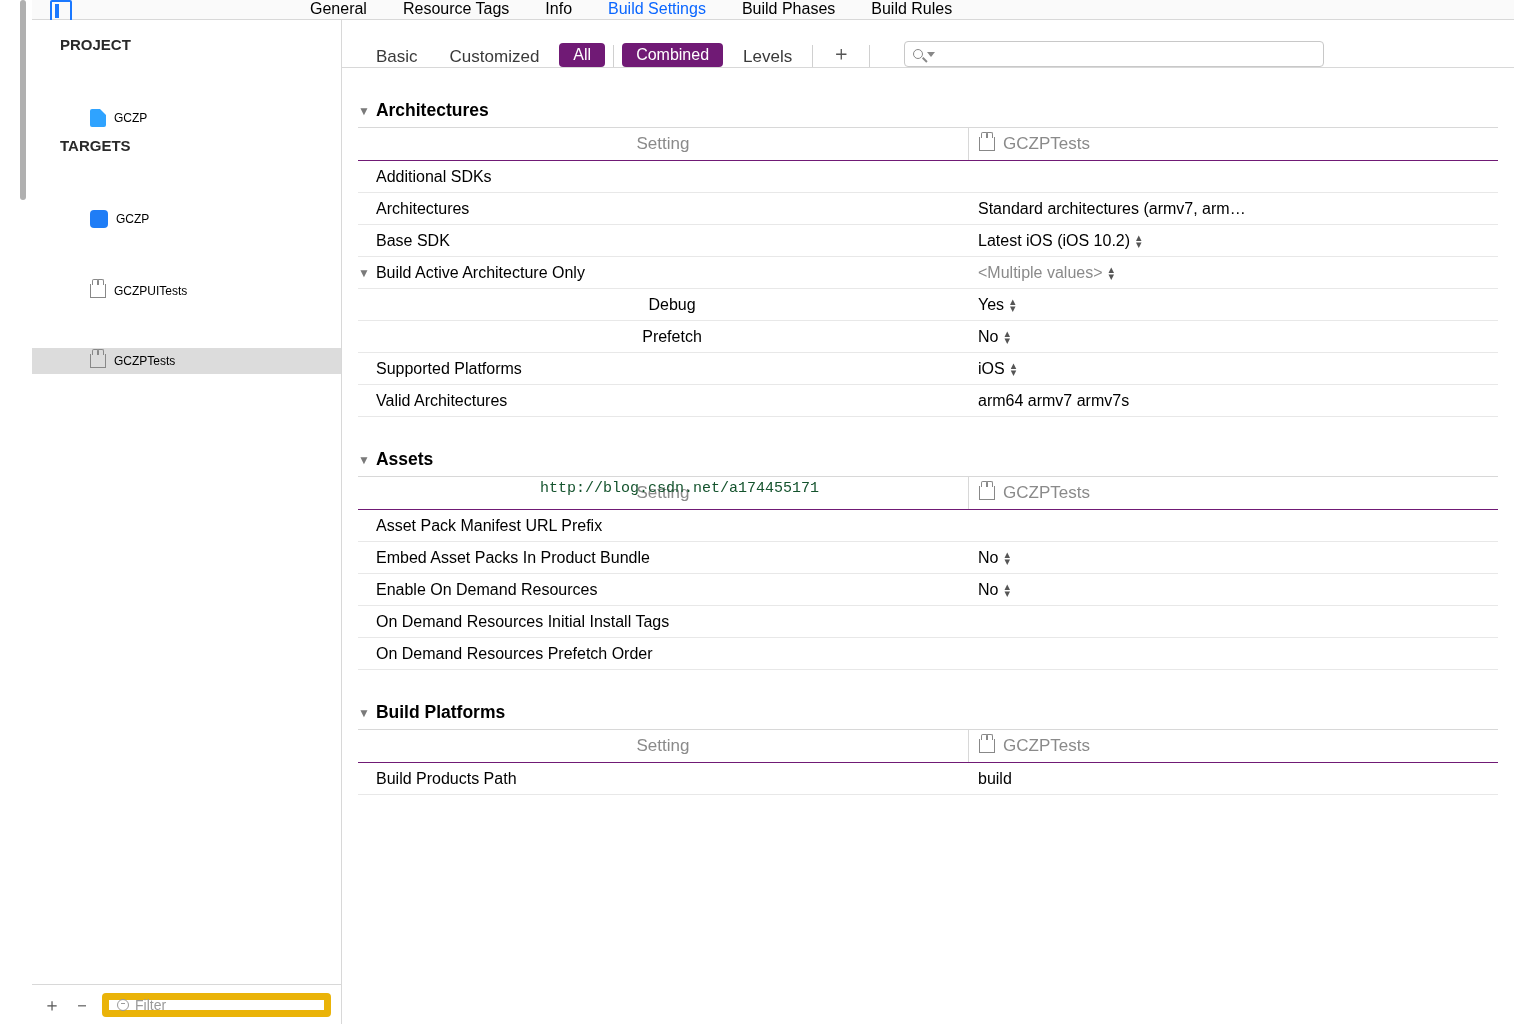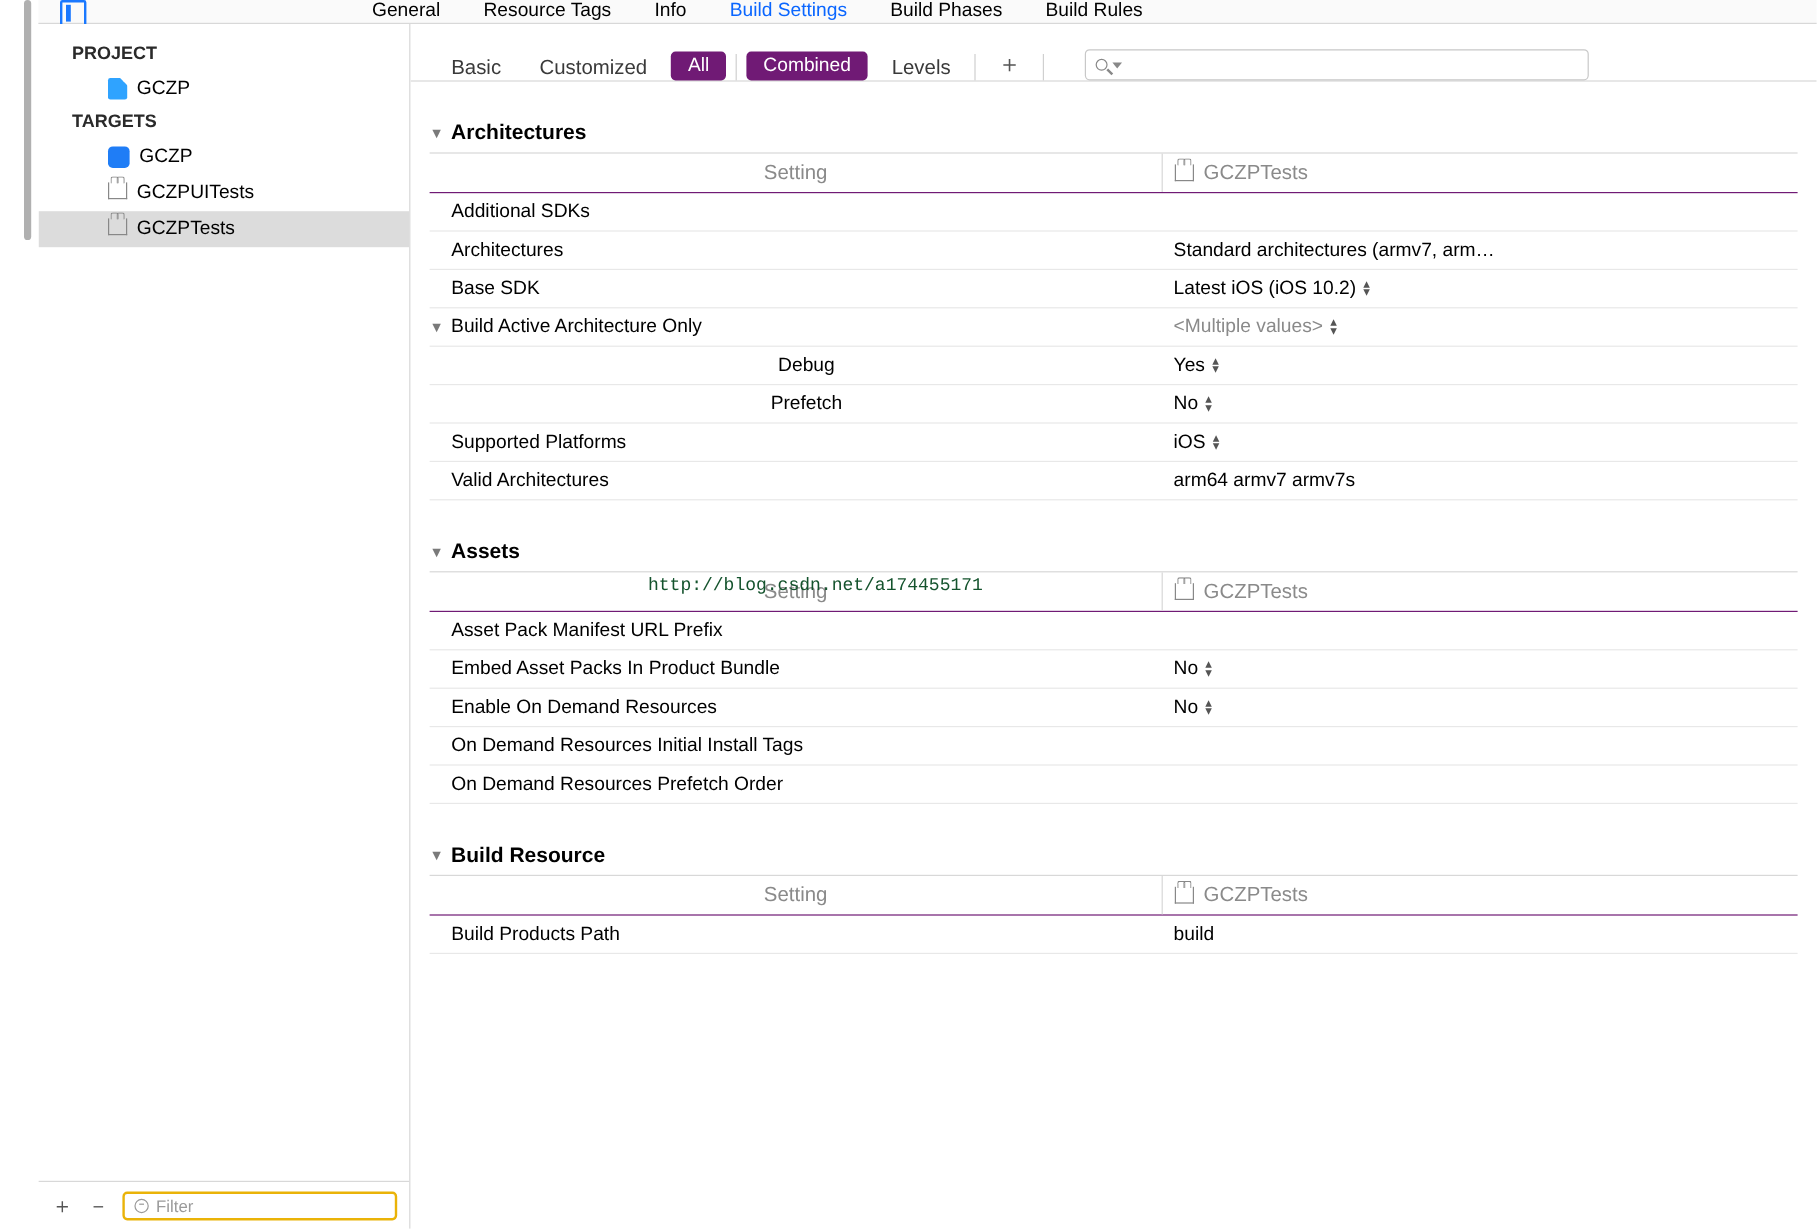--- a/index.html
+++ b/index.html
@@ -81,26 +81,27 @@
       padding: 12px 0 0 0;
     }
     .side-header {
       font-size: 15px;
       font-weight: 600;
       color: #2a2a2a;
       padding: 4px 0 6px 28px;
     }
     .side-item {
       display: flex;
-      align-items: flex-start;
+      align-items: center;
       gap: 8px;
       padding: 6px 0 6px 58px;
-      font-size: 16px;
+      font-size: 12px;
       color: #000;
       cursor: default;
+      margin-top: 44px;
     }
     .side-item.selected { background: #dcdcdc; }
     .icon-proj {
       width: 16px; height: 18px;
       background: #2fa3ff;
       border-radius: 2px;
       position: relative;
     }
     .icon-proj::after {
       content: "";
@@ -146,21 +147,21 @@
       width: 20px;
       text-align: center;
       cursor: default;
     }
     .filter-field {
       flex: 1;
       display: flex;
       align-items: center;
       gap: 6px;
       height: 24px;
-      border: 2px solid #eab308;
+      border: 7px solid #eab308;
       border-radius: 4px;
       padding: 0 8px;
       color: #9a9a9a;
       font-size: 14px;
     }
     .filter-ico {
       width: 12px; height: 12px;
       border: 1.5px solid #9a9a9a;
       border-radius: 50%;
       position: relative;
@@ -502,21 +503,21 @@
           </div>
           <div class="row">
             <div class="row-k">On Demand Resources Prefetch Order</div>
             <div class="row-v"></div>
           </div>
         </div>
 
         <div class="group">
           <div class="group-head">
             <span class="tri-down">▼</span>
-            <span>Build Resource</span>
+            <span>Build Platforms</span>
           </div>
           <div class="col-headers">
             <div class="col-l">Setting</div>
             <div class="col-r">
               <span class="icon-test"></span>
               <span>GCZPTests</span>
             </div>
           </div>
           <div class="row">
             <div class="row-k">Build Products Path</div>

